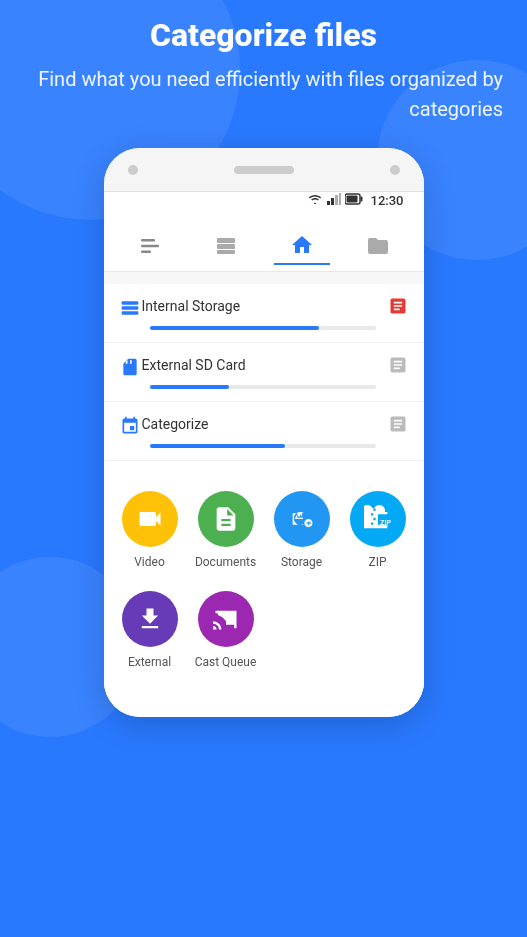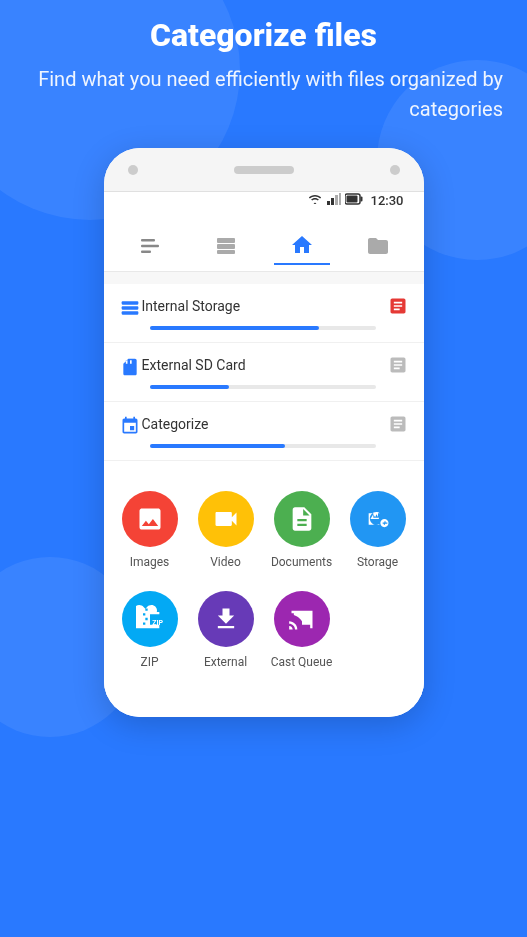--- a/index.html
+++ b/index.html
@@ -362,28 +362,20 @@
           </div>
           <div class="storage-bar-bg">
             <div class="storage-bar-fill" style="width:60%;"></div>
           </div>
         </div>
       </div>
 
       <div class="bottom-panel">
         <div class="categories-grid">
 
-          <div class="category-item">
-            <div class="category-icon-circle icon-images">
-              <svg class="category-svg" viewBox="0 0 24 24">
-                <path d="M21 19V5c0-1.1-.9-2-2-2H5c-1.1 0-2 .9-2 2v14c0 1.1.9 2 2 2h14c1.1 0 2-.9 2-2zM8.5 13.5l2.5 3.01L14.5 12l4.5 6H5l3.5-4.5z"></path>
-              </svg>
-            </div>
-            <span class="category-label">Images</span>
-          </div>
 
 
           <div class="category-item">
             <div class="category-icon-circle icon-video">
               <svg class="category-svg" viewBox="0 0 24 24">
                 <path d="M17 10.5V7c0-.55-.45-1-1-1H4c-.55 0-1 .45-1 1v10c0 .55.45 1 1 1h12c.55 0 1-.45 1-1v-3.5l4 4v-11l-4 4z"></path>
               </svg>
             </div>
             <span class="category-label">Video</span>
           </div>

